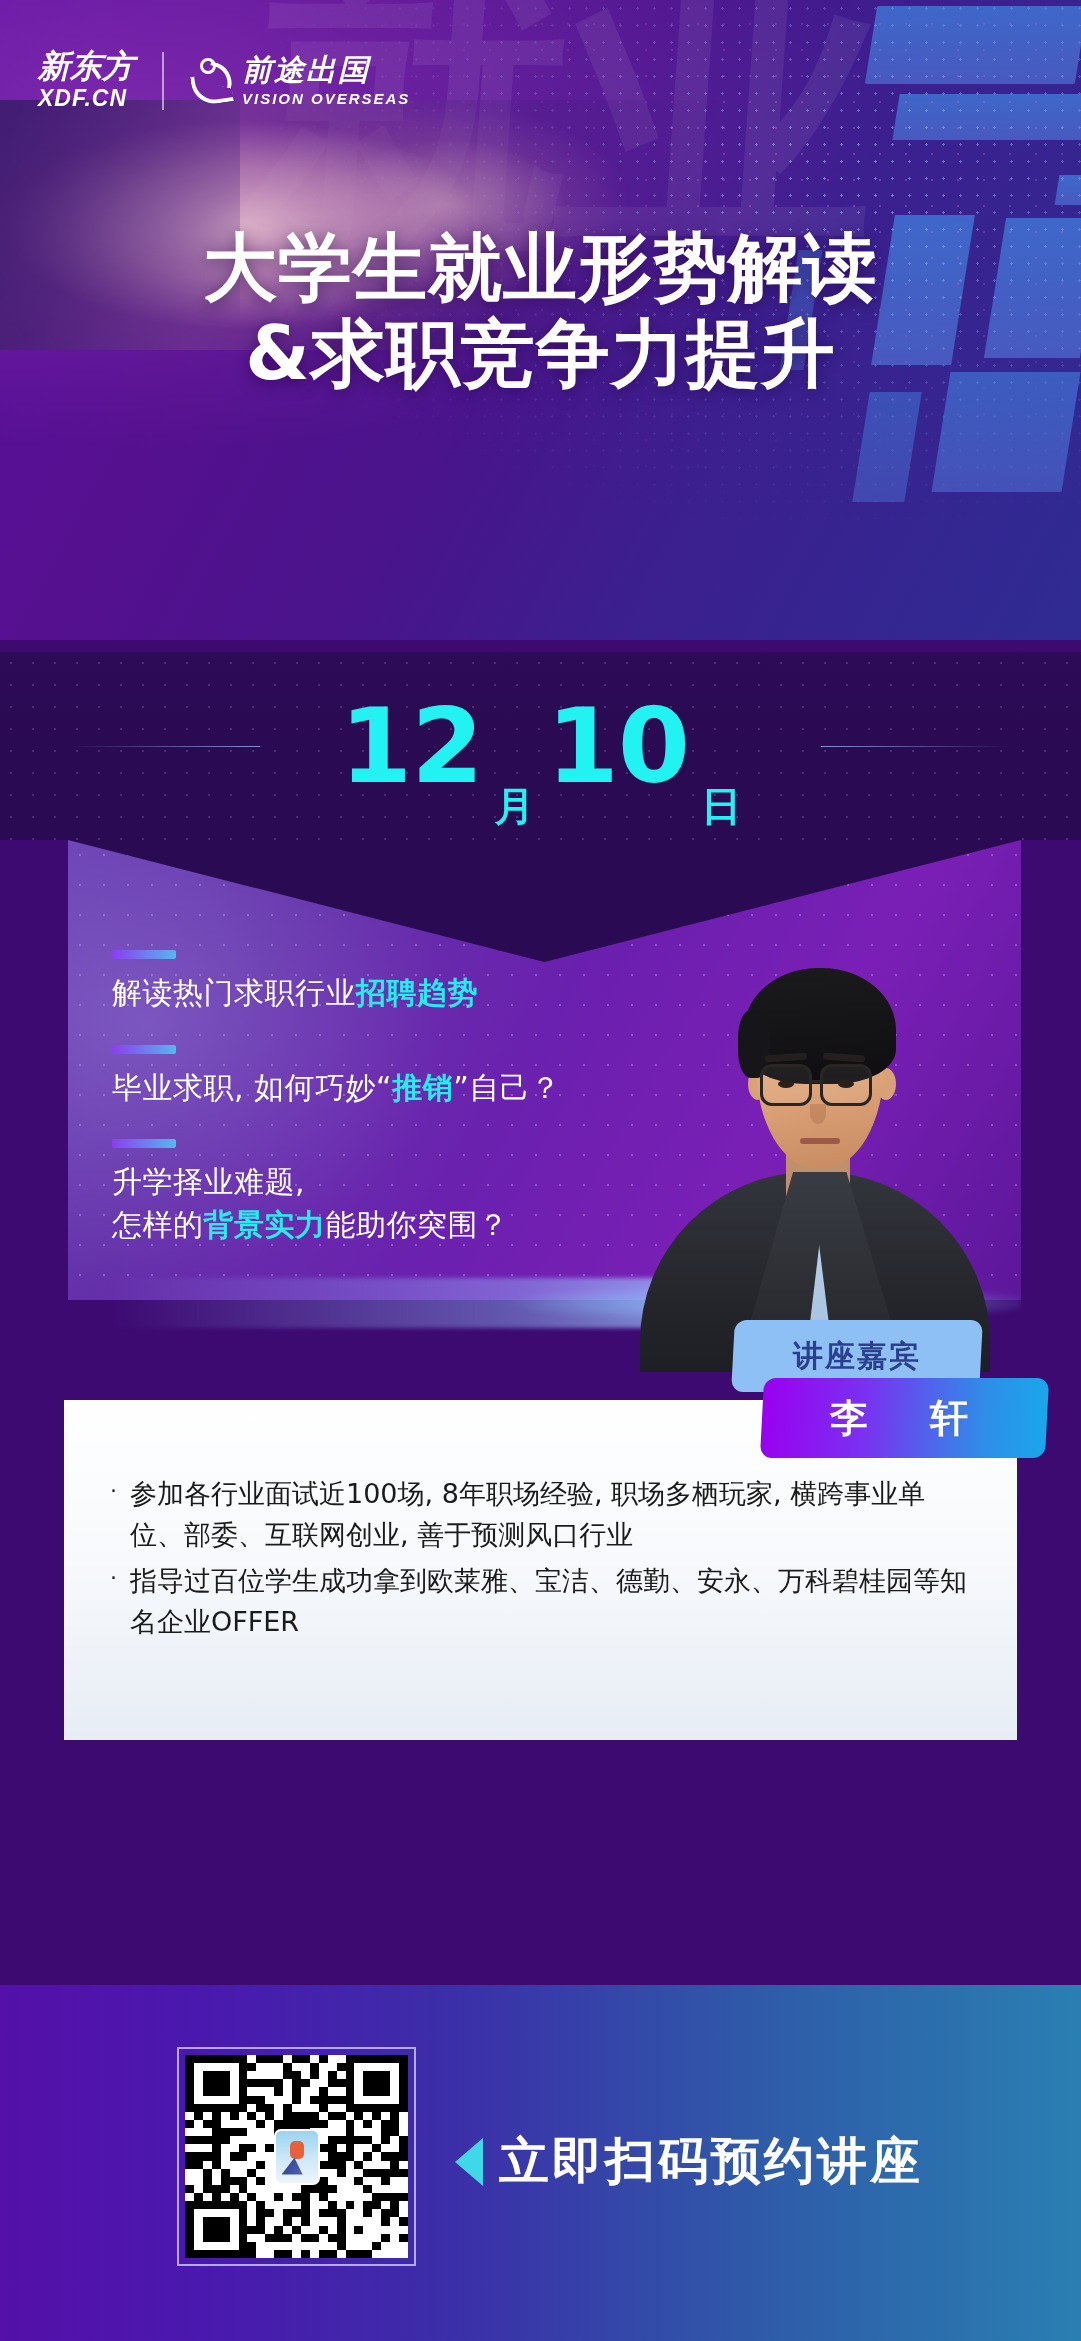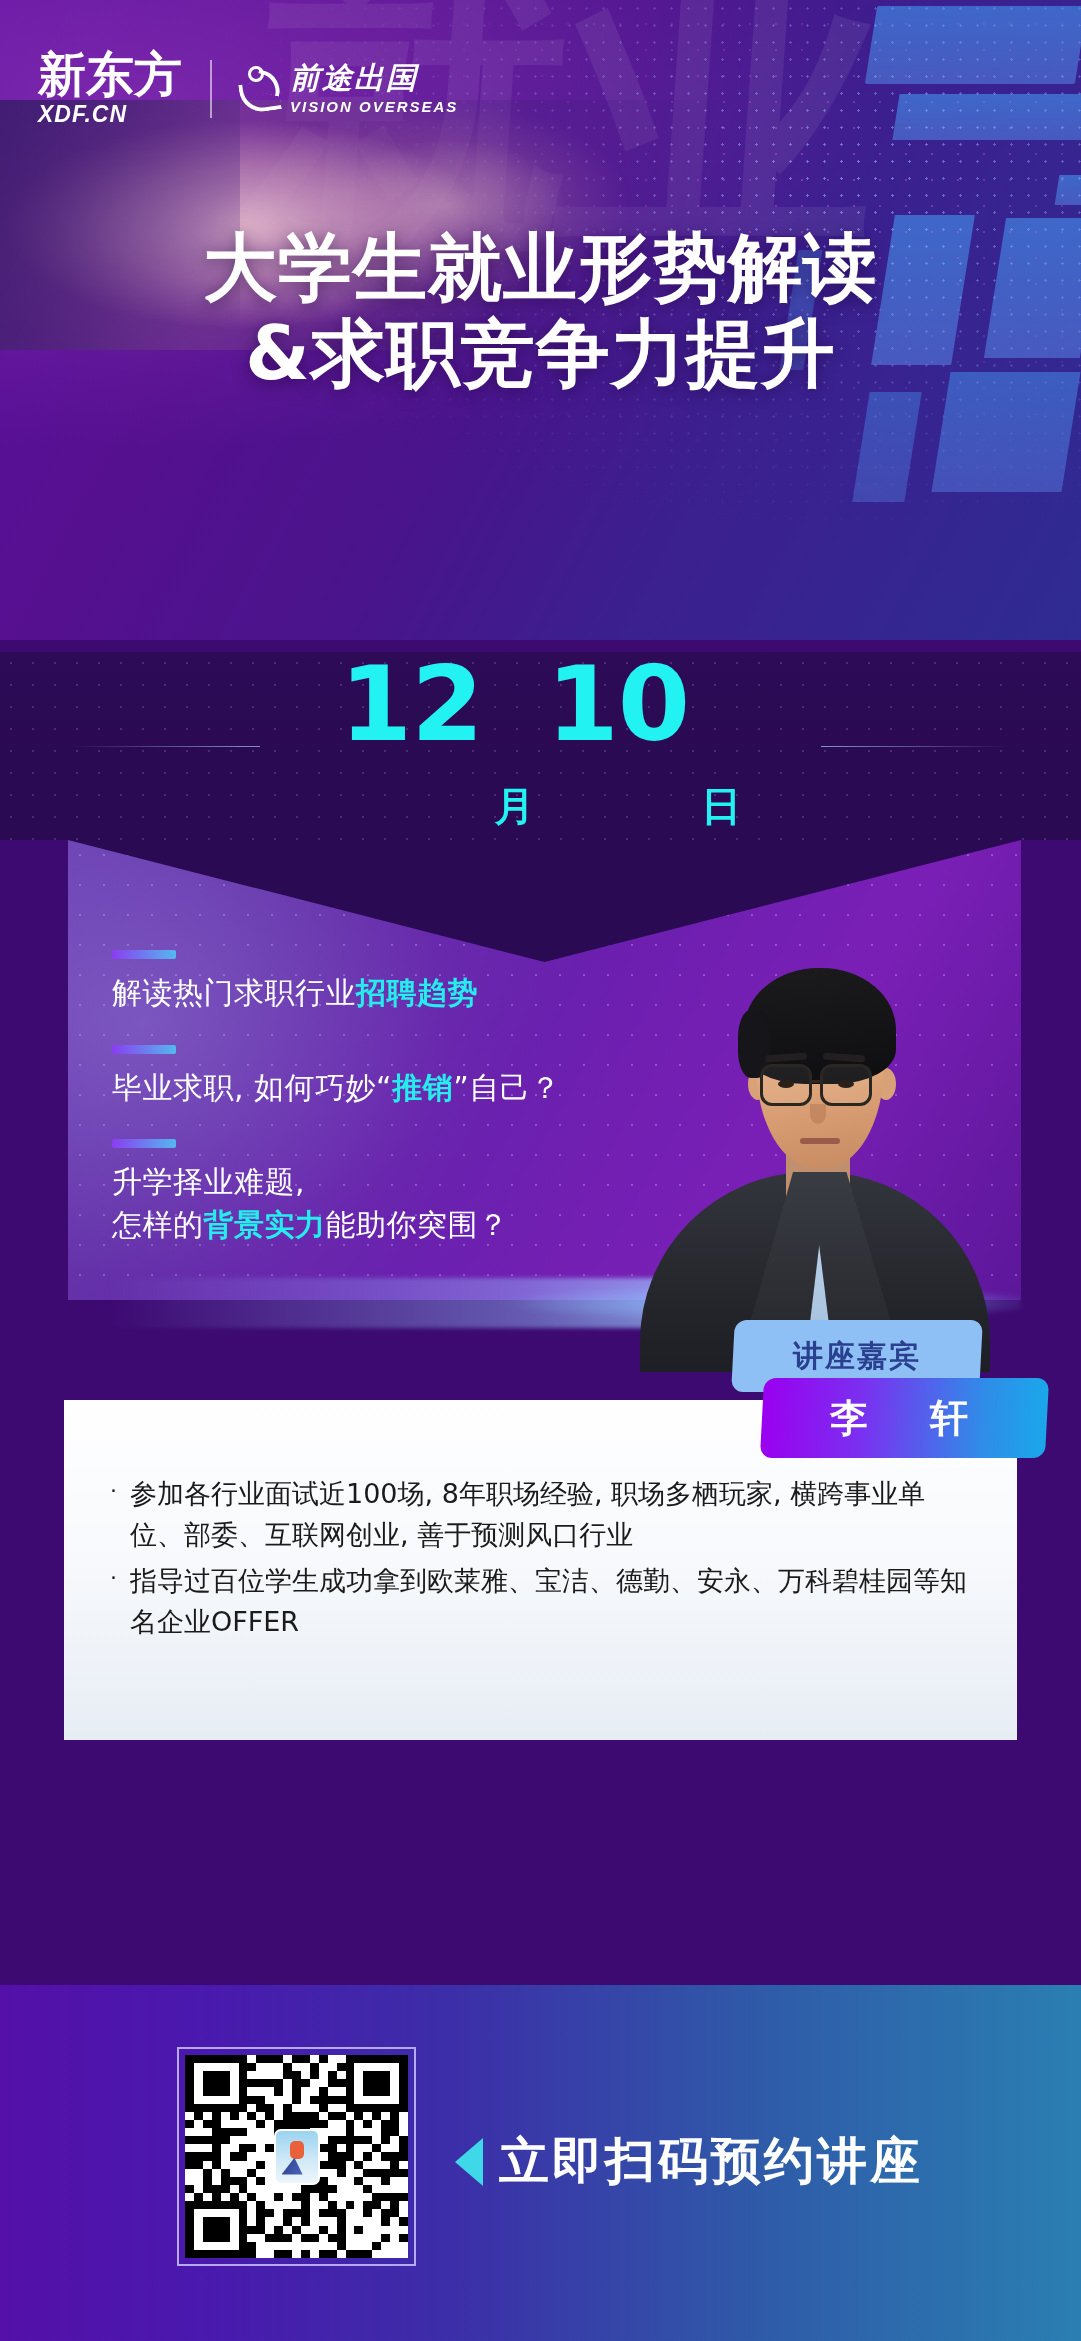--- a/index.html
+++ b/index.html
@@ -100,21 +100,21 @@
   }
   .date-rule{
     position:absolute; top:94px; height:1px; width:190px;
     background:linear-gradient(90deg, rgba(140,170,255,0), rgba(160,190,255,.75));
   }
   .date-rule.left{ left:70px; }
   .date-rule.right{ right:70px; background:linear-gradient(270deg, rgba(140,170,255,0), rgba(160,190,255,.75)); }
 
   .date-row{
     position:absolute; left:0; top:0; width:1081px; height:188px;
-    display:flex; justify-content:center; gap:12px;
+    display:flex; align-items:center; justify-content:center; gap:12px;
   }
   .cy{ color:#22f2f2; }
   .num{ font-size:104px; font-weight:bold; line-height:1; letter-spacing:-1px;
         font-family:"DejaVu Sans","Liberation Sans",sans-serif;}
   .unit{ font-size:40px; font-weight:bold; align-self:flex-end; padding-bottom:6px;
          font-family:"DejaVu Sans","Liberation Sans",sans-serif;}
   .dt-right{ display:flex; flex-direction:column; margin-left:14px; line-height:1.04; }
   .dow{ font-size:40px; font-weight:bold; font-family:"DejaVu Sans","Liberation Sans",sans-serif;}
   .tm { font-size:46px; font-weight:bold; font-family:"DejaVu Sans","Liberation Sans",sans-serif;}
 
@@ -302,22 +302,22 @@
   }
   .cta-text{
     color:#fff; font-size:50px; font-weight:bold; letter-spacing:3px;
     font-family:"DejaVu Sans","Liberation Sans",sans-serif;
   }
 
   
   .logos{ position:absolute; left:38px; top:50px; display:flex; align-items:center; gap:28px; }
   .logo-xdf{ display:flex; flex-direction:column; align-items:flex-start; }
   .logo-xdf .cn{
-    color:#fff; font-size:48px; font-weight:bold; letter-spacing:0px; line-height:1;
-    font-family:"DejaVu Sans","Liberation Sans",sans-serif; text-align:right;
+    color:#fff; font-size:32px; font-weight:bold; letter-spacing:0px; line-height:1;
+    font-family:"DejaVu Sans","Liberation Sans",sans-serif; font-style:italic;text-align:right;
   }
   .logo-xdf .en{
     color:#fff; font-size:23px; font-weight:bold; letter-spacing:1px; font-style:italic;
     margin-top:3px; font-family:"Liberation Sans",sans-serif;
   }
   .logo-div{ width:2px; height:58px; background:rgba(255,255,255,.55); }
   .logo-vo{ display:flex; align-items:center; gap:10px; }
   .vo-mark{ position:relative; width:40px; height:46px; }
   .vo-mark .head{ position:absolute; left:8px; top:0; width:16px; height:16px;
     border:3px solid #fff; border-radius:50%; }

